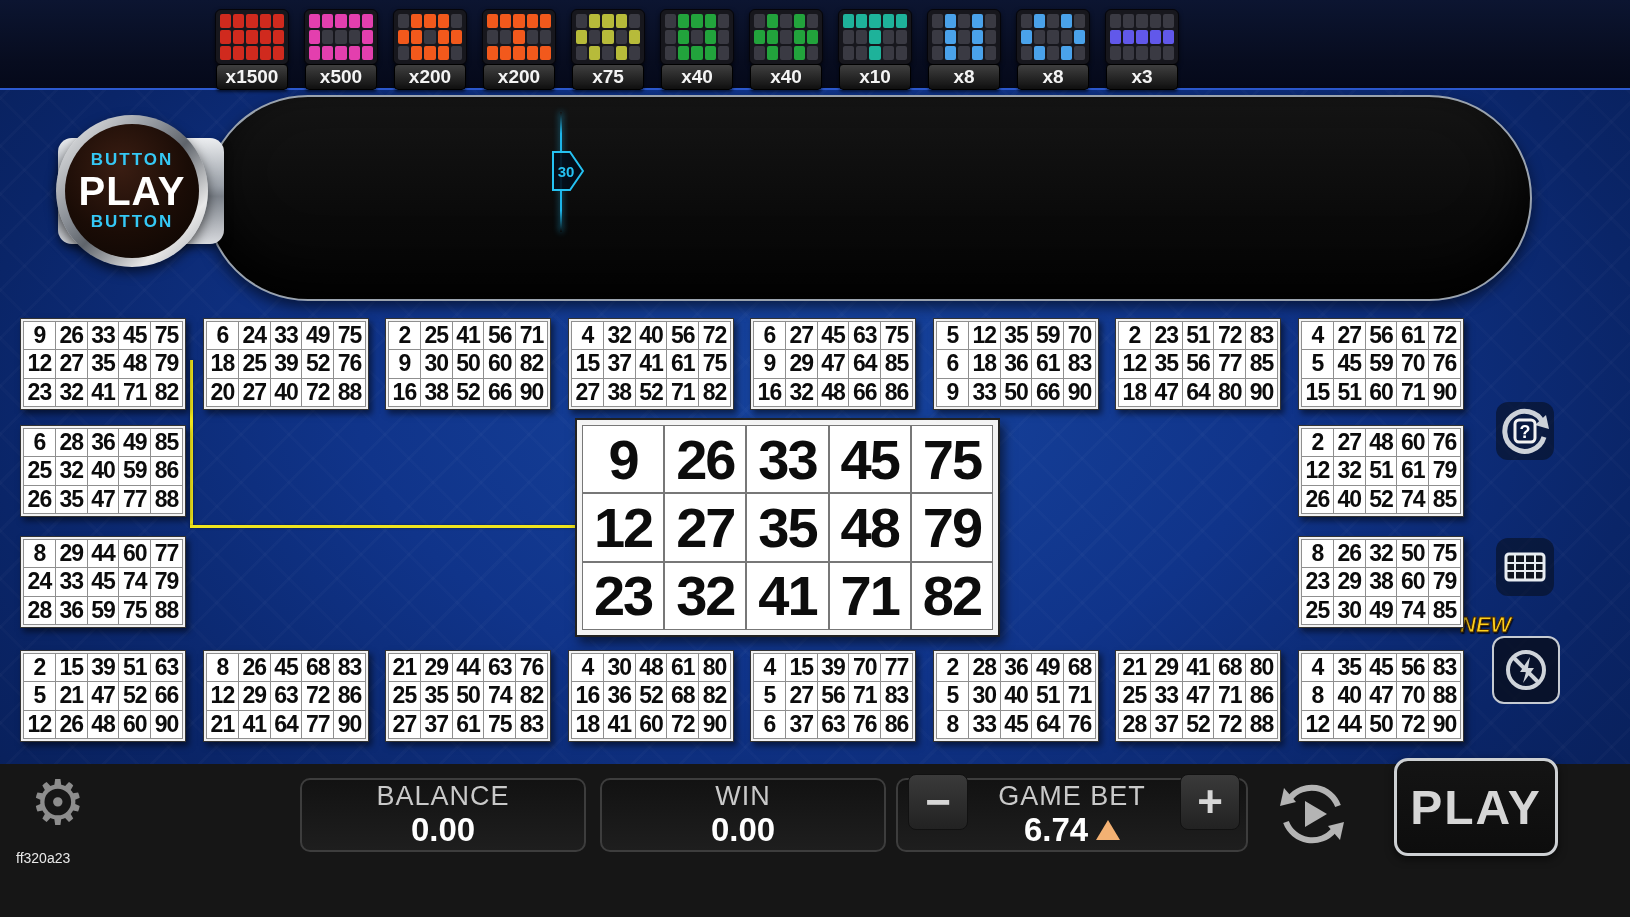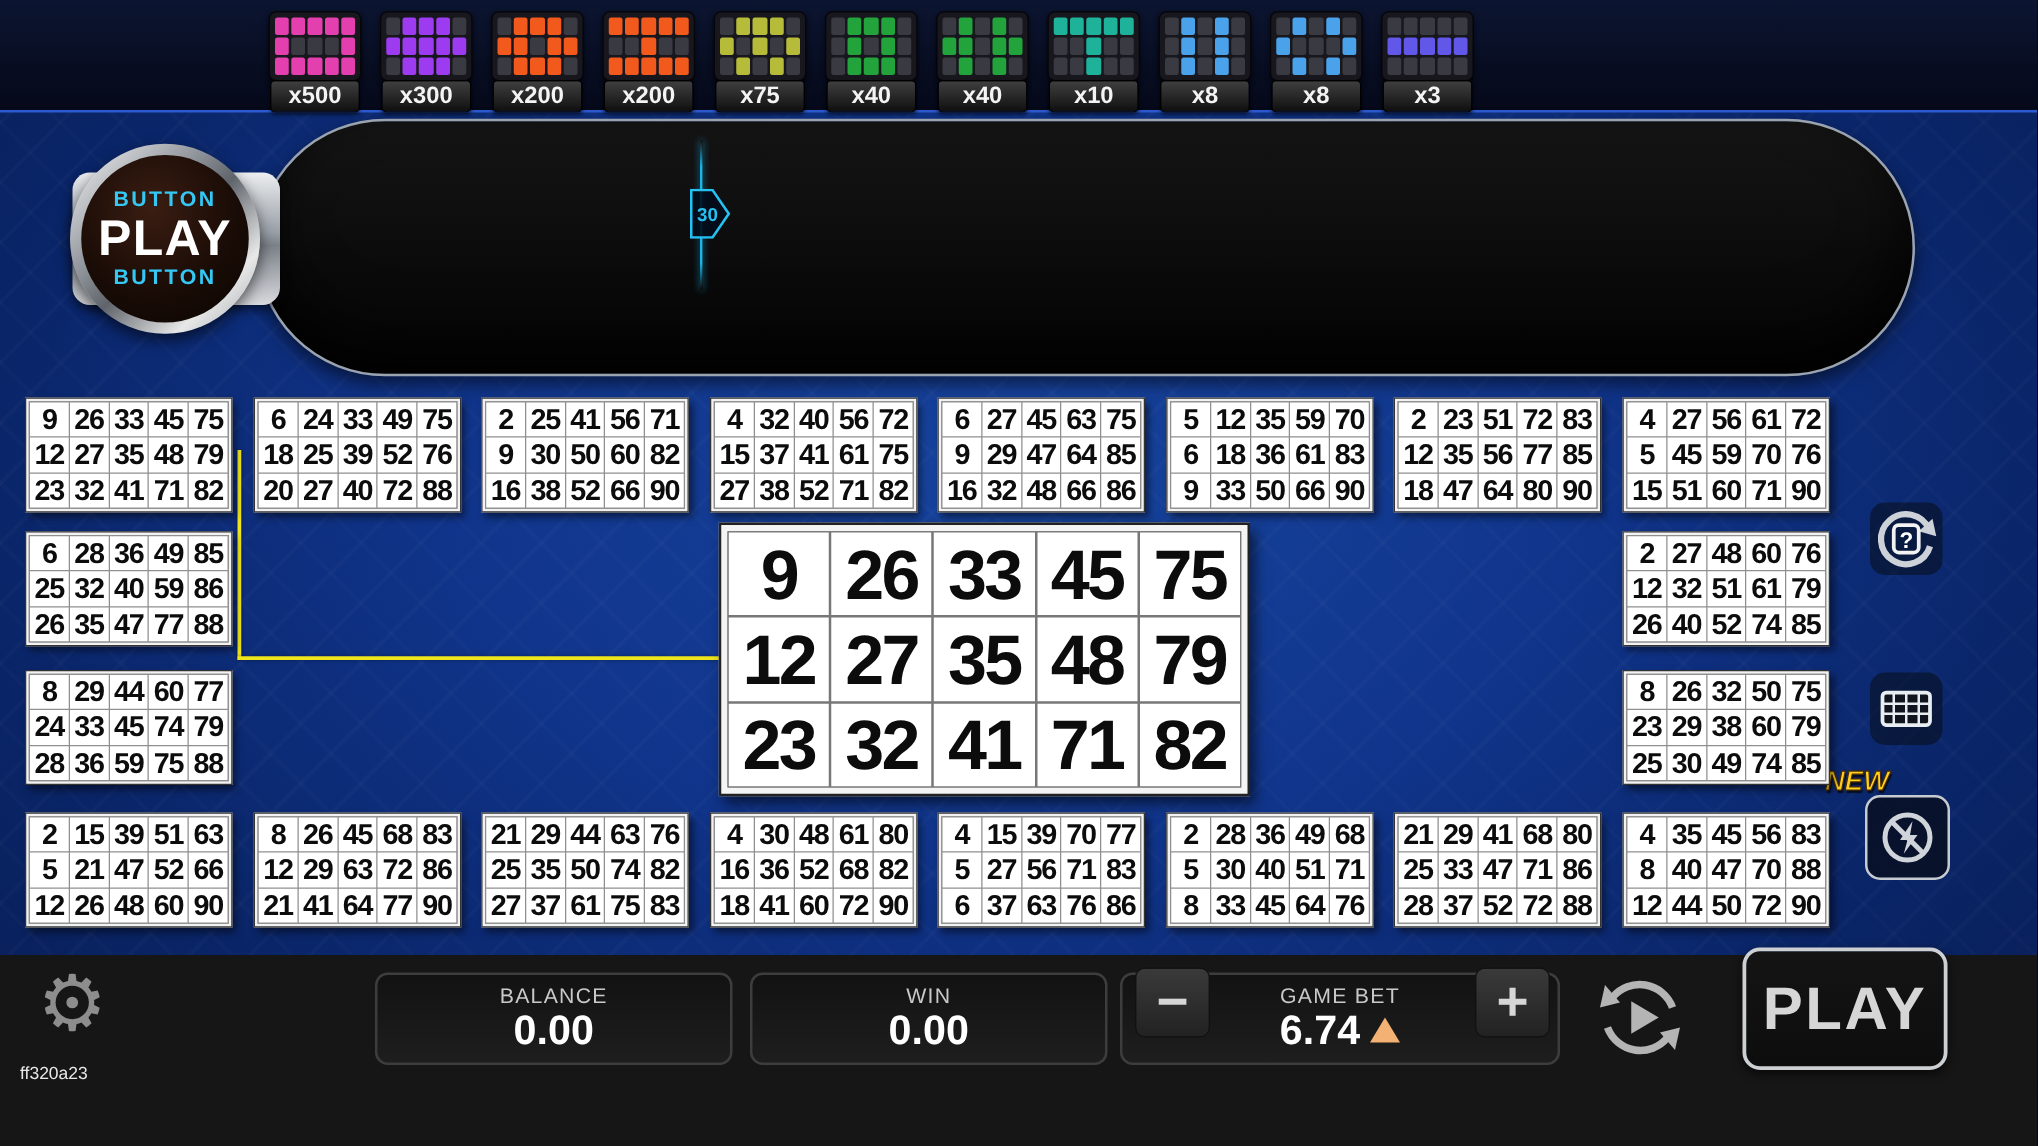--- a/index.html
+++ b/index.html
@@ -72,21 +72,21 @@
   .side-icon{position:absolute;width:58px;height:58px;border-radius:12px;
     background:rgba(8,12,24,.55);display:flex;align-items:center;justify-content:center;cursor:pointer;}
   #icon-lightning{border:2px solid #c6cbd2;background:rgba(8,12,24,.75);}
   #new-badge{position:absolute;left:1460px;top:612px;font-size:22px;font-weight:bold;font-style:italic;
     color:#ffd21e;-webkit-text-stroke:1px #4a2a00;text-shadow:1px 2px 1px rgba(0,0,0,.7);}
   
   #bottom-bar{position:absolute;left:0;top:764px;width:1630px;height:153px;background:#161616;}
   .panel{position:absolute;top:14px;height:74px;box-sizing:border-box;border:2px solid #3d3d3d;
     border-radius:10px;background:linear-gradient(#121212,#1e1e1e);
     display:flex;flex-direction:column;align-items:center;justify-content:center;}
-  .panel-label{font-size:17px;color:#c9c9c9;letter-spacing:1px;line-height:1.1;}
+  .panel-label{font-size:27px;color:#c9c9c9;letter-spacing:1px;line-height:1.1;}
   .panel-value{font-size:33px;font-weight:bold;color:#fff;line-height:1.1;}
   #gear{position:absolute;left:30px;top:8px;font-family:"DejaVu Sans",sans-serif;
     font-size:62px;color:#8d8d8d;line-height:1;cursor:pointer;}
   #user-id{position:absolute;left:16px;top:86px;font-size:14px;color:#e8e8e8;}
   .stepper{position:absolute;top:10px;width:58px;height:54px;border-radius:8px;cursor:pointer;
     background:linear-gradient(#3a3a3a,#222);border:1px solid #111;color:#d6d6d6;
     font-size:44px;font-weight:bold;display:flex;align-items:center;justify-content:center;line-height:1;}
   #bet-value-row{display:flex;align-items:center;gap:8px;}
   #bet-triangle{width:0;height:0;border-left:12px solid transparent;border-right:12px solid transparent;
     border-bottom:20px solid #f3b173;}
@@ -98,57 +98,57 @@
 </style>
 </head>
 <body>
 
 <div id="stage">
 
   <div id="top-band">
     <div id="mult-row">
         <div class="mtile">
           <div class="mgrid">
+            <span class="mcell" style="background: rgb(208, 42, 30);"></span>
+            <span class="mcell" style="background: rgb(208, 42, 30);"></span>
+            <span class="mcell" style="background: rgb(208, 42, 30);"></span>
+            <span class="mcell" style="background: rgb(208, 42, 30);"></span>
+            <span class="mcell" style="background: rgb(208, 42, 30);"></span>
+            <span class="mcell" style="background: rgb(208, 42, 30);"></span>
+            <span class="mcell" style="background: rgb(208, 42, 30);"></span>
+            <span class="mcell" style="background: rgb(208, 42, 30);"></span>
+            <span class="mcell" style="background: rgb(208, 42, 30);"></span>
+            <span class="mcell" style="background: rgb(208, 42, 30);"></span>
+            <span class="mcell" style="background: rgb(208, 42, 30);"></span>
+            <span class="mcell" style="background: rgb(208, 42, 30);"></span>
+            <span class="mcell" style="background: rgb(208, 42, 30);"></span>
+            <span class="mcell" style="background: rgb(208, 42, 30);"></span>
+            <span class="mcell" style="background: rgb(208, 42, 30);"></span>
+          </div>
+          <div class="mlabel">x1500</div>
+        </div>
+        <div class="mtile">
+          <div class="mgrid">
             <span class="mcell" style="background: rgb(227, 63, 174);"></span>
             <span class="mcell" style="background: rgb(227, 63, 174);"></span>
             <span class="mcell" style="background: rgb(227, 63, 174);"></span>
             <span class="mcell" style="background: rgb(227, 63, 174);"></span>
             <span class="mcell" style="background: rgb(227, 63, 174);"></span>
             <span class="mcell" style="background: rgb(227, 63, 174);"></span>
             <span class="mcell" style="background: rgb(58, 58, 67);"></span>
             <span class="mcell" style="background: rgb(58, 58, 67);"></span>
             <span class="mcell" style="background: rgb(58, 58, 67);"></span>
             <span class="mcell" style="background: rgb(227, 63, 174);"></span>
             <span class="mcell" style="background: rgb(227, 63, 174);"></span>
             <span class="mcell" style="background: rgb(227, 63, 174);"></span>
             <span class="mcell" style="background: rgb(227, 63, 174);"></span>
             <span class="mcell" style="background: rgb(227, 63, 174);"></span>
             <span class="mcell" style="background: rgb(227, 63, 174);"></span>
           </div>
           <div class="mlabel">x500</div>
-        </div>
-        <div class="mtile">
-          <div class="mgrid">
-            <span class="mcell" style="background: rgb(58, 58, 67);"></span>
-            <span class="mcell" style="background: rgb(156, 59, 240);"></span>
-            <span class="mcell" style="background: rgb(156, 59, 240);"></span>
-            <span class="mcell" style="background: rgb(156, 59, 240);"></span>
-            <span class="mcell" style="background: rgb(58, 58, 67);"></span>
-            <span class="mcell" style="background: rgb(156, 59, 240);"></span>
-            <span class="mcell" style="background: rgb(156, 59, 240);"></span>
-            <span class="mcell" style="background: rgb(156, 59, 240);"></span>
-            <span class="mcell" style="background: rgb(156, 59, 240);"></span>
-            <span class="mcell" style="background: rgb(156, 59, 240);"></span>
-            <span class="mcell" style="background: rgb(58, 58, 67);"></span>
-            <span class="mcell" style="background: rgb(156, 59, 240);"></span>
-            <span class="mcell" style="background: rgb(156, 59, 240);"></span>
-            <span class="mcell" style="background: rgb(156, 59, 240);"></span>
-            <span class="mcell" style="background: rgb(58, 58, 67);"></span>
-          </div>
-          <div class="mlabel">x300</div>
         </div>
         <div class="mtile">
           <div class="mgrid">
             <span class="mcell" style="background: rgb(58, 58, 67);"></span>
             <span class="mcell" style="background: rgb(242, 89, 28);"></span>
             <span class="mcell" style="background: rgb(242, 89, 28);"></span>
             <span class="mcell" style="background: rgb(242, 89, 28);"></span>
             <span class="mcell" style="background: rgb(58, 58, 67);"></span>
             <span class="mcell" style="background: rgb(242, 89, 28);"></span>
             <span class="mcell" style="background: rgb(242, 89, 28);"></span>

